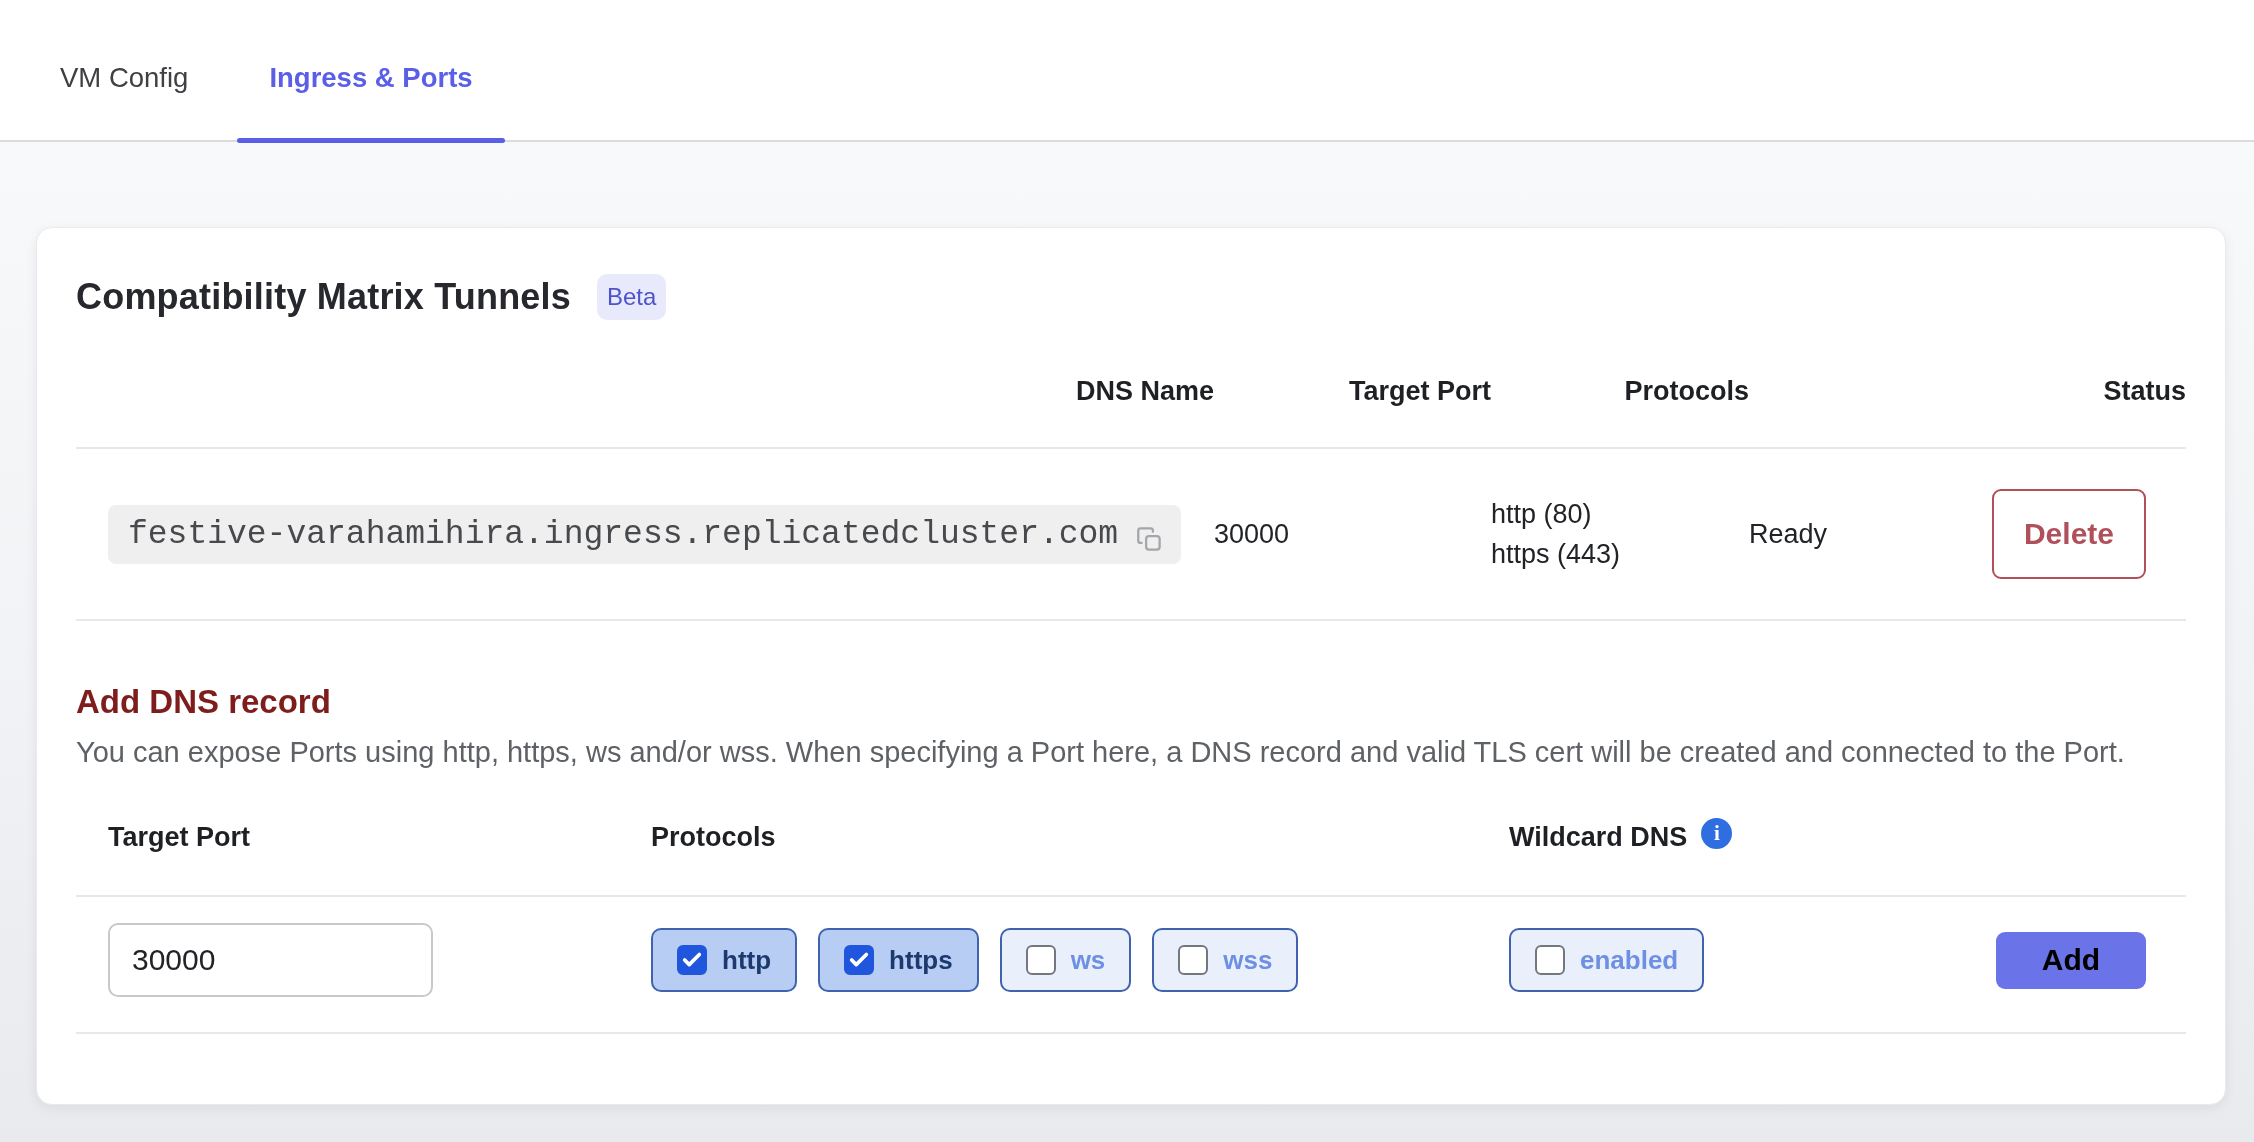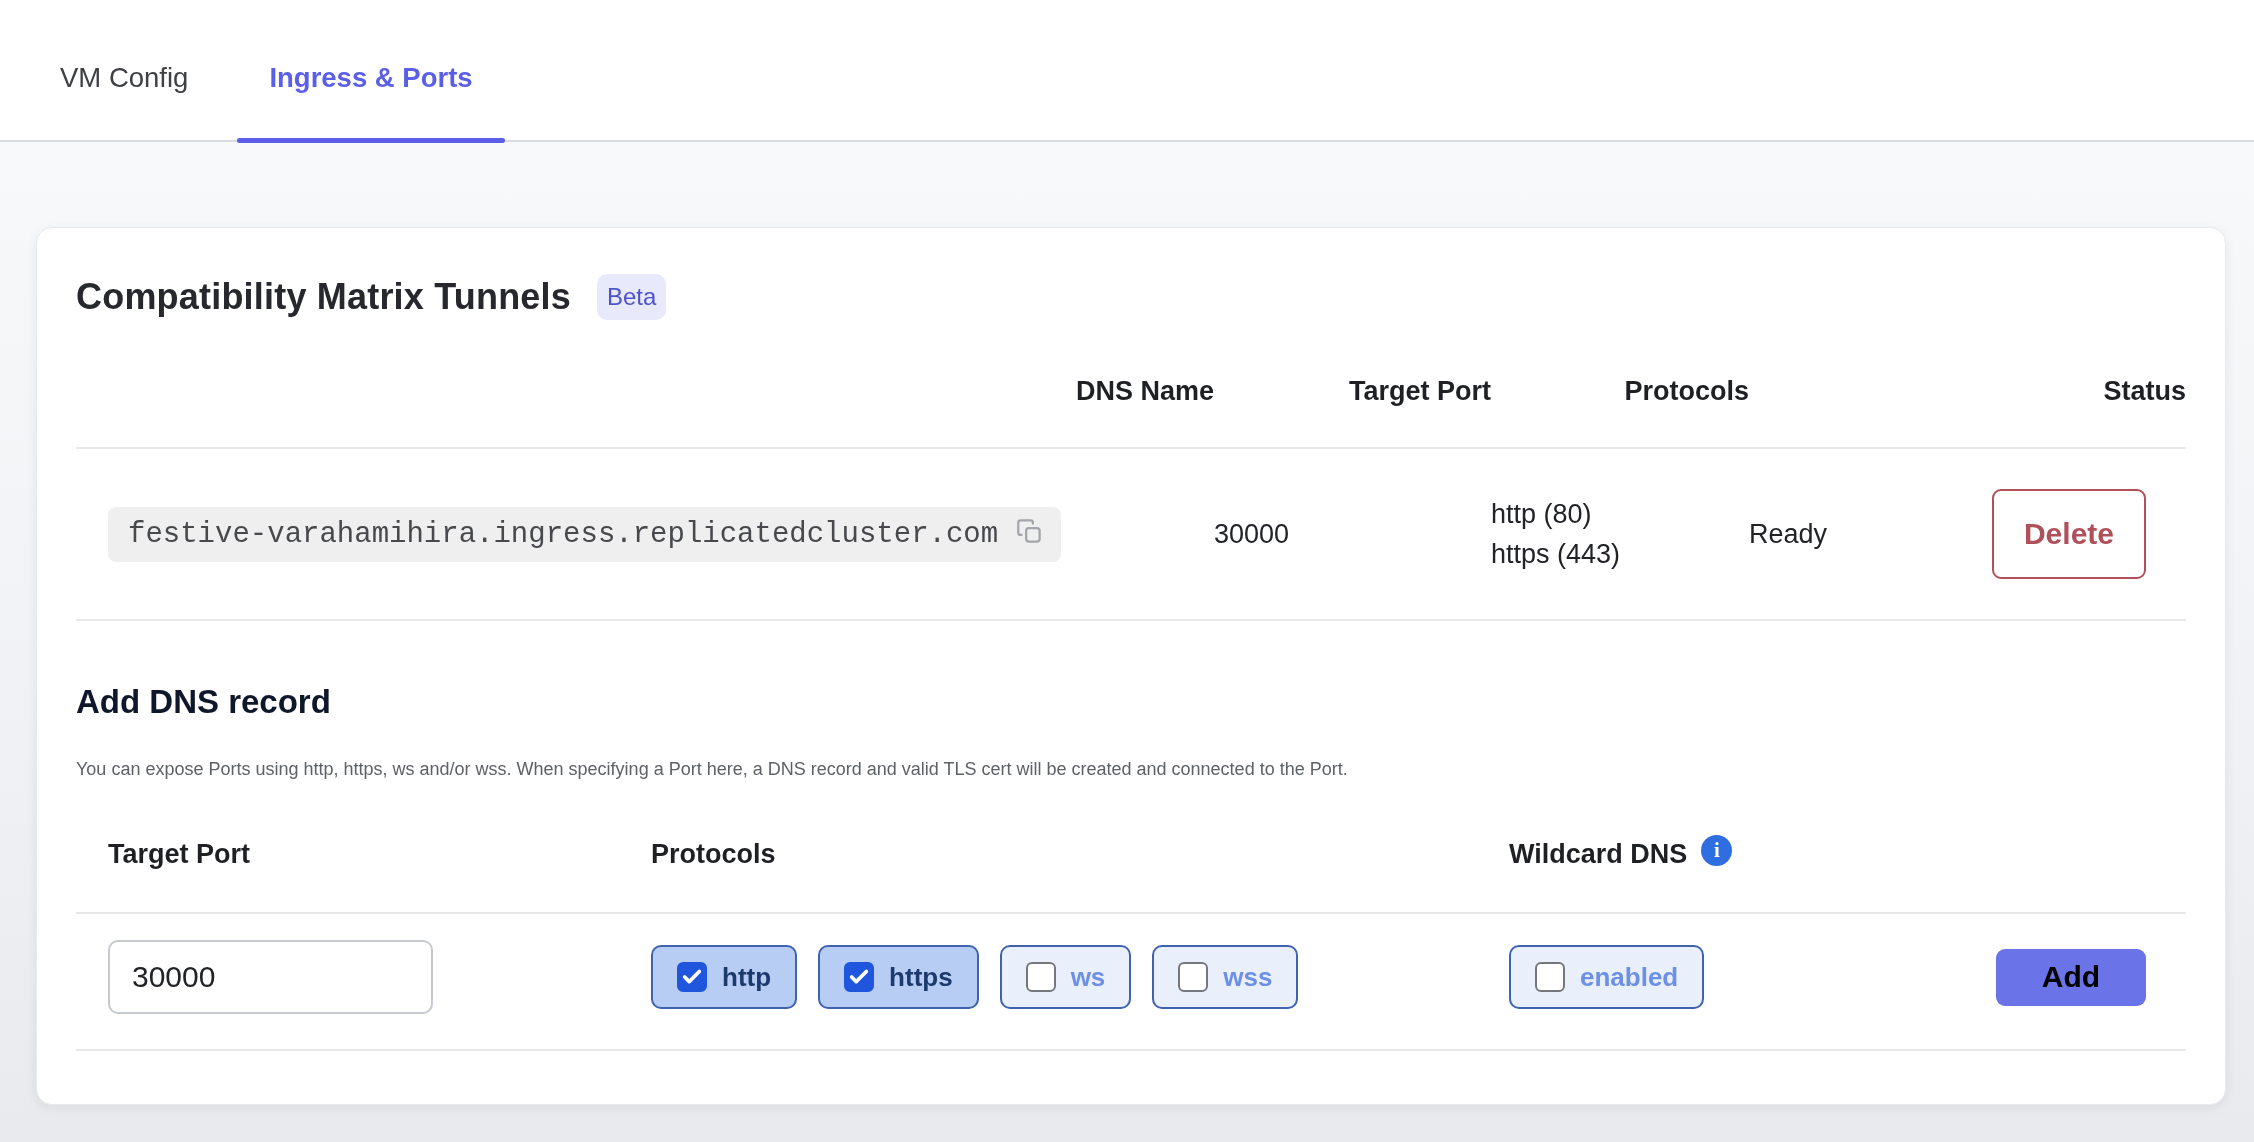--- a/index.html
+++ b/index.html
@@ -76,51 +76,51 @@
     align-items: center;
   }
   .tbl-head { padding-bottom: 40px; }
   .th { font-size: 27px; font-weight: 700; color: #1e2023; text-align: right; }
   .th.first, .td.first { padding-left: 32px; }
   .divider { height: 0; border-top: 2px solid #e7e8ea; }
   .tbl-row { padding: 40px 0; }
   .td { font-size: 27px; color: #212327; }
   .dns-pill {
     display: inline-flex;
-    align-items: flex-start;
+    align-items: flex-end;
     gap: 18px;
     background: #efefef;
     border-radius: 8px;
     padding: 11px 18px 11px 20px;
     font-family: "Liberation Mono", "DejaVu Sans Mono", monospace;
-    font-size: 29px;
+    font-size: 33px;
     color: #47494d;
   }
   .copy-btn { display: inline-flex; color: #a3a6ab; cursor: pointer; }
   .copy-btn svg { width: 27px; height: 27px; }
   .proto-lines { line-height: 40px; }
   .actions-cell { justify-self: end; padding-right: 40px; }
   .delete-btn {
     font-size: 30px;
     font-weight: 700;
     color: var(--delete, #b0505a);
     background: #ffffff;
     border: 2.5px solid var(--delete, #b0505a);
     border-radius: 9px;
     padding: 26px 30px;
     cursor: pointer;
     font-family: inherit;
   }
 
   
-  .section-title { margin-top: 62px; font-size: 33px; font-weight: 700; color: #0f172a; }
+  .section-title { margin-top: 62px; font-size: 33px; font-weight: 700; color: #7f1d1d; }
   .section-desc {
-    margin-top: 28px;
+    margin-top: 11px;
     max-width: 2090px;
-    font-size: 18px;
+    font-size: 29px;
     line-height: 40px;
     color: #5e6165;
   }
 
   .form-grid {
     display: grid;
     grid-template-columns: 575px 858px 1fr auto;
     align-items: center;
   }
   .form-labels { margin-top: 50px; padding-bottom: 42px; }

